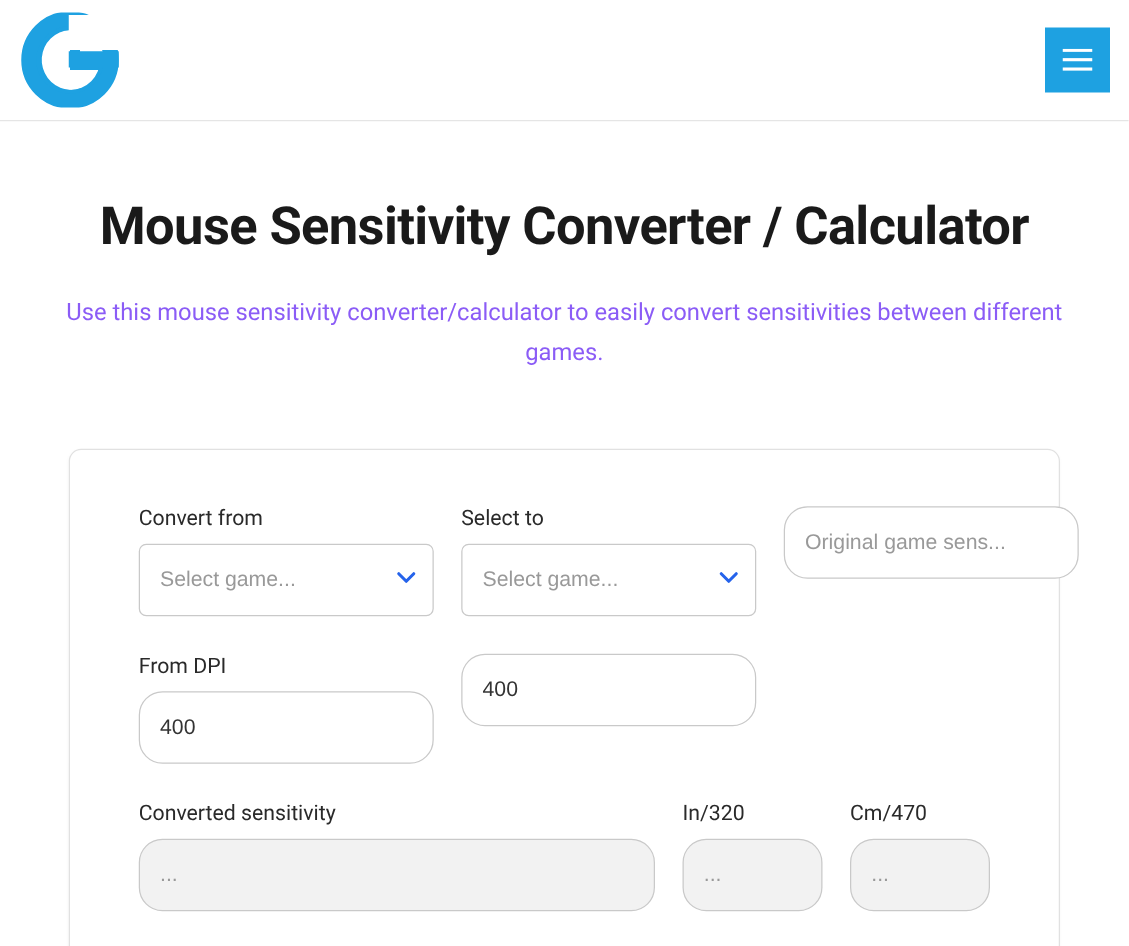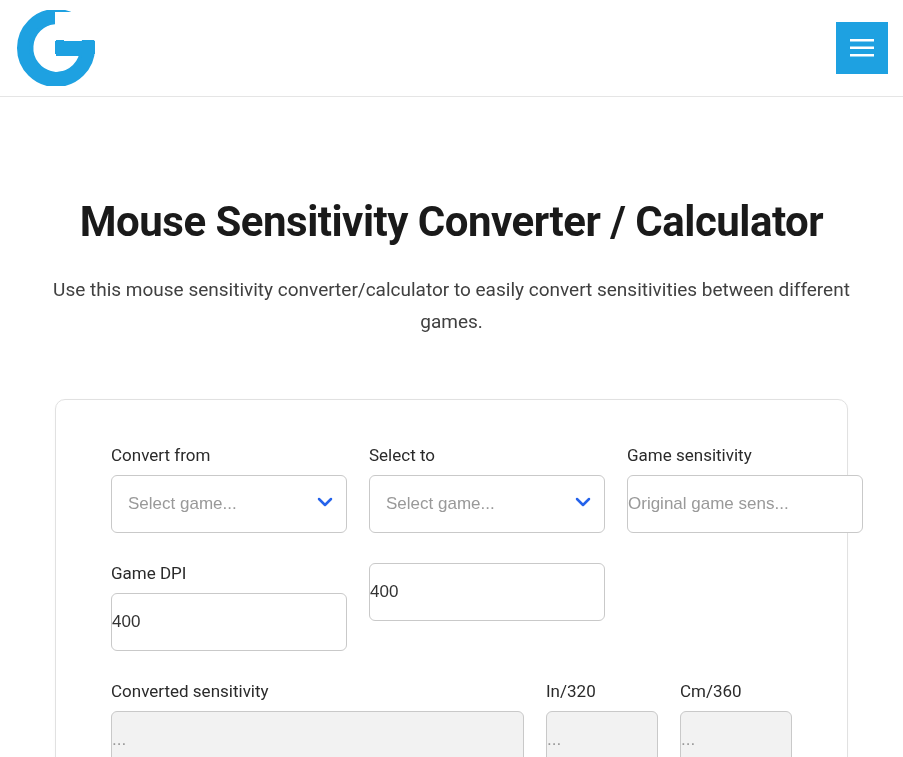--- a/index.html
+++ b/index.html
@@ -37,25 +37,24 @@
     .page {
       padding: 60px 30px 40px;
       text-align: center;
     }
     .page-title {
       font-size: 42px;
       font-weight: 700;
       color: #1a1a1a;
       margin-bottom: 28px;
       letter-spacing: -0.5px;
-      margin-top: 40px;
     }
     .page-subtitle {
       font-size: 19px;
-      color: #404040;
+      color: #8b5cf6;
       line-height: 1.7;
       max-width: 840px;
       margin: 0 auto;
     }
     .card {
       margin: 60px 25px 0;
       border: 1px solid #e1e1e1;
       border-radius: 10px;
       padding: 45px 55px 40px;
       text-align: left;
@@ -86,21 +85,22 @@
       border: 1px solid #c9c9c9;
       border-radius: 6px;
       padding: 0 37px 0 16px;
       font-size: 17px;
       color: #333;
       background: #fff;
       outline: none;
     }
     .text-input {
       width: 236px;
-      padding: 0 0;
+      padding: 0 16px;
+      border-radius: 19px;
     }
     .select-input::placeholder, .text-input::placeholder {
       color: #999;
     }
     .readonly-input {
       background: #f2f2f2;
       color: #999;
     }
     .chevron {
       position: absolute;
@@ -178,44 +178,43 @@
         <div class="select-wrap">
           <input class="select-input" type="text" readonly="" placeholder="Select game..." style="">
           <span class="chevron">
             <svg width="16" height="16" viewBox="0 0 16 16">
                 <path d="M2 5 L8 11 L14 5" fill="none" stroke="#2563eb" stroke-width="2.5" stroke-linecap="round" stroke-linejoin="round"></path>
               </svg>
           </span>
         </div>
       </div>
       <div class="field">
-        <label class="field-label">Game sensitivity</label>
         <input class="text-input" type="text" placeholder="Original game sens..." style="">
       </div>
     </div>
 
     <div class="row">
       <div class="field">
-        <label class="field-label">Game DPI</label>
+        <label class="field-label">From DPI</label>
         <input class="text-input" type="text" value="400" style="">
       </div>
       <div class="field">
         <input class="text-input" type="text" value="400" style="">
       </div>
       <div class="spacer"></div>
     </div>
 
     <div class="row-results">
       <div class="field result-primary">
         <label class="field-label">Converted sensitivity</label>
         <input class="text-input readonly-input" type="text" readonly="" placeholder="..." style="">
       </div>
       <div class="field result-small">
         <label class="field-label">In/320</label>
         <input class="text-input readonly-input" type="text" readonly="" placeholder="..." style="">
       </div>
       <div class="field result-small">
-        <label class="field-label">Cm/360</label>
+        <label class="field-label">Cm/470</label>
         <input class="text-input readonly-input" type="text" readonly="" placeholder="..." style="">
       </div>
     </div>
   </div>
 </div>
 
 </body></html>

